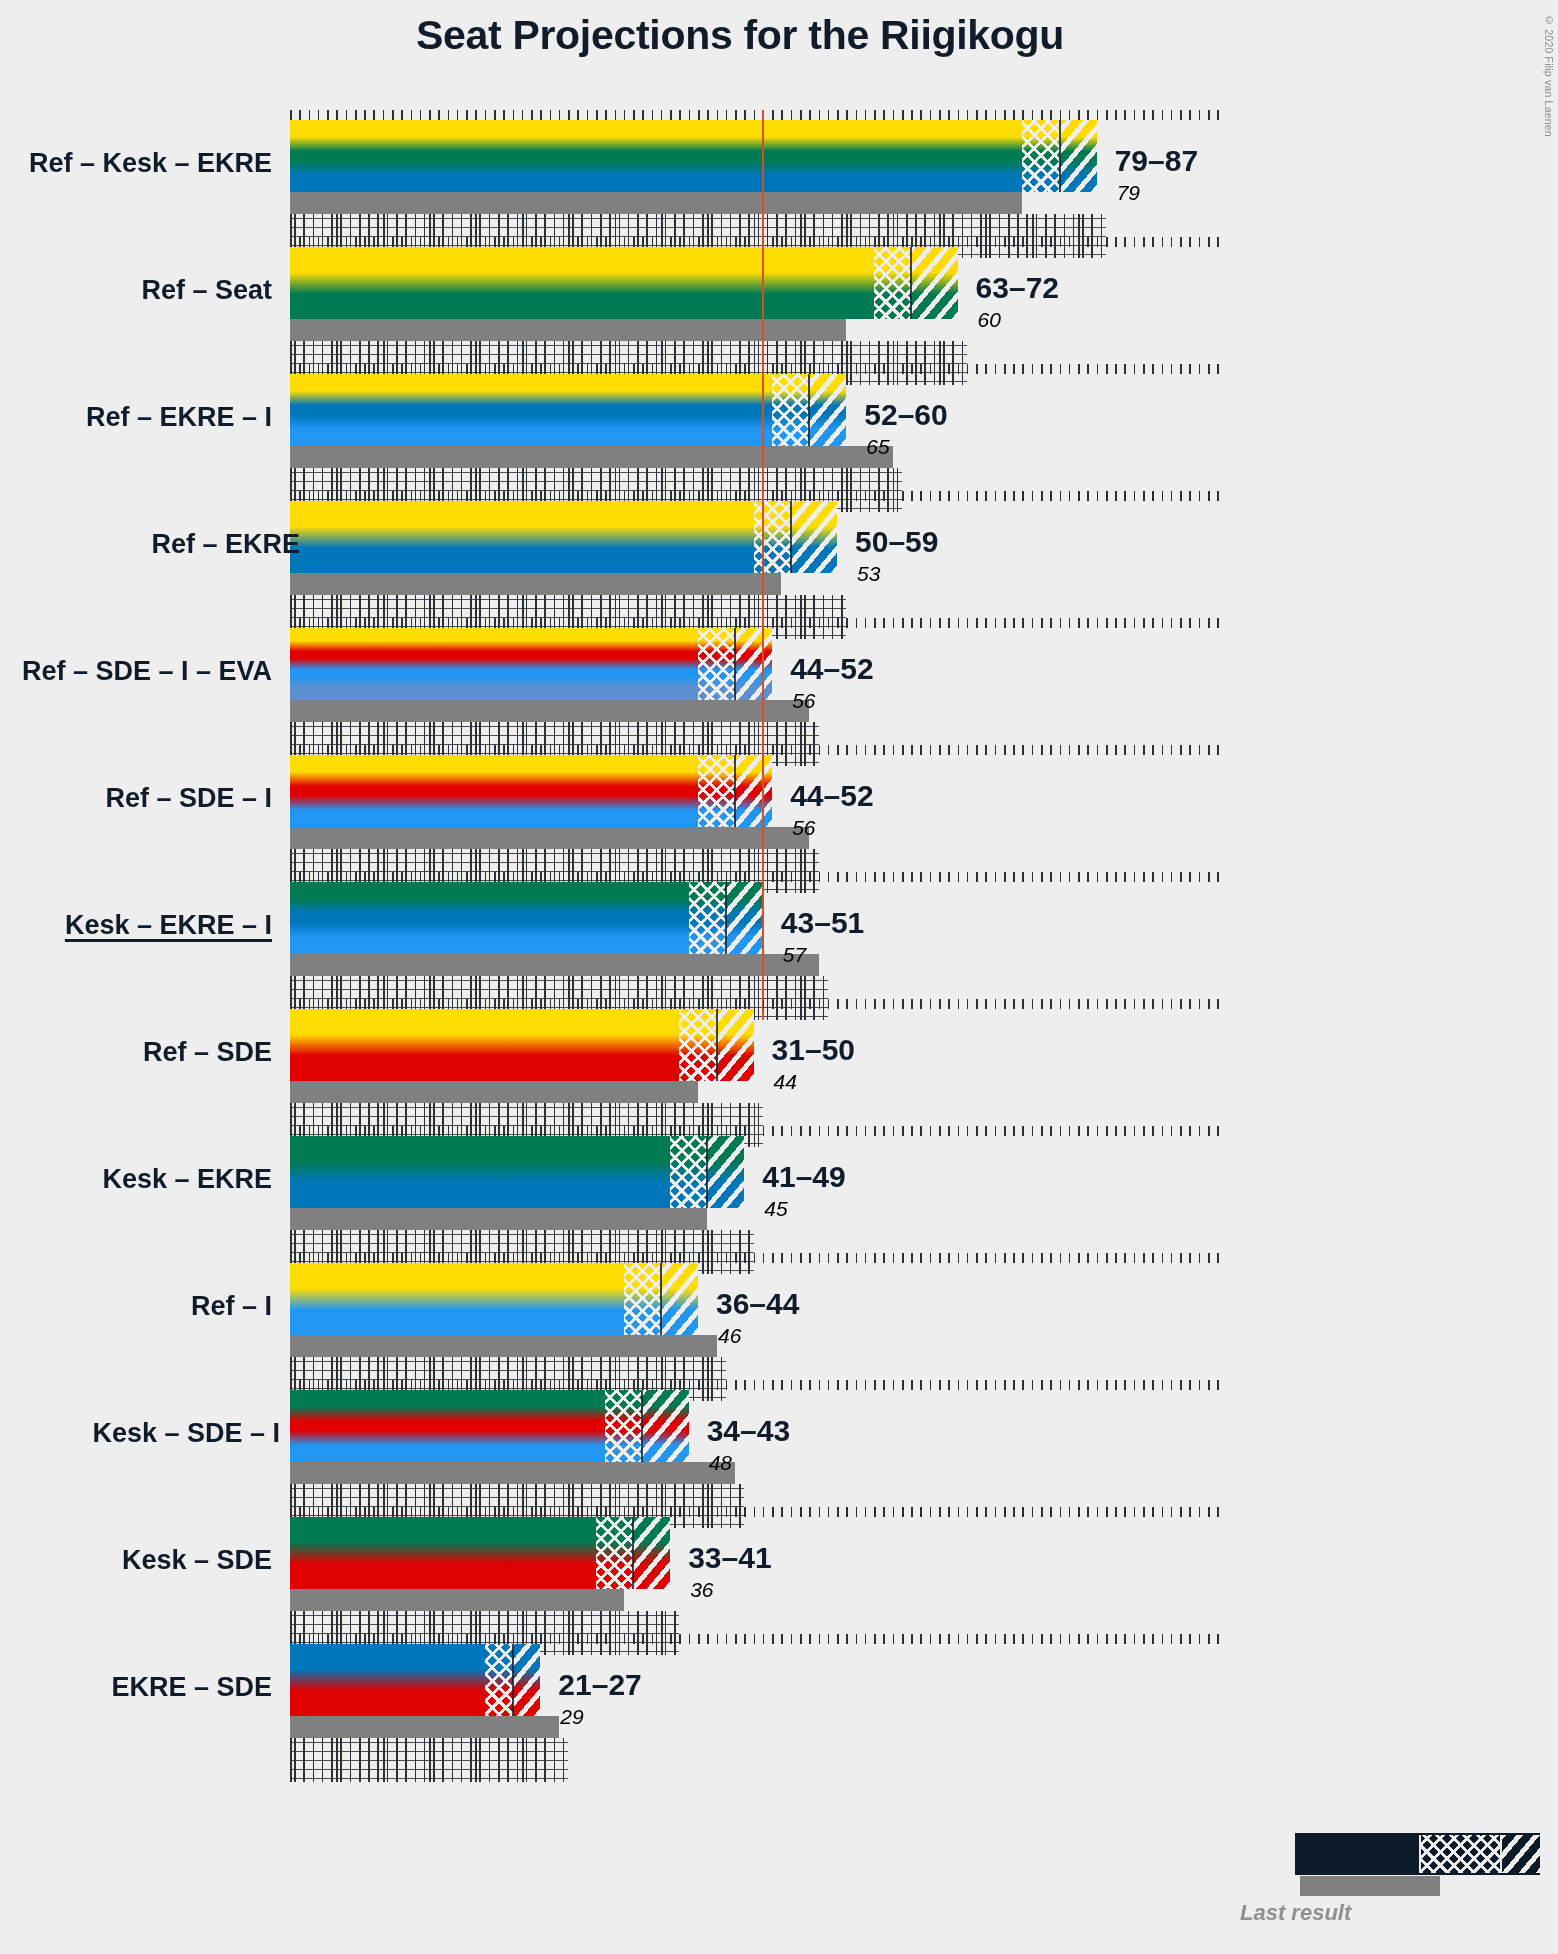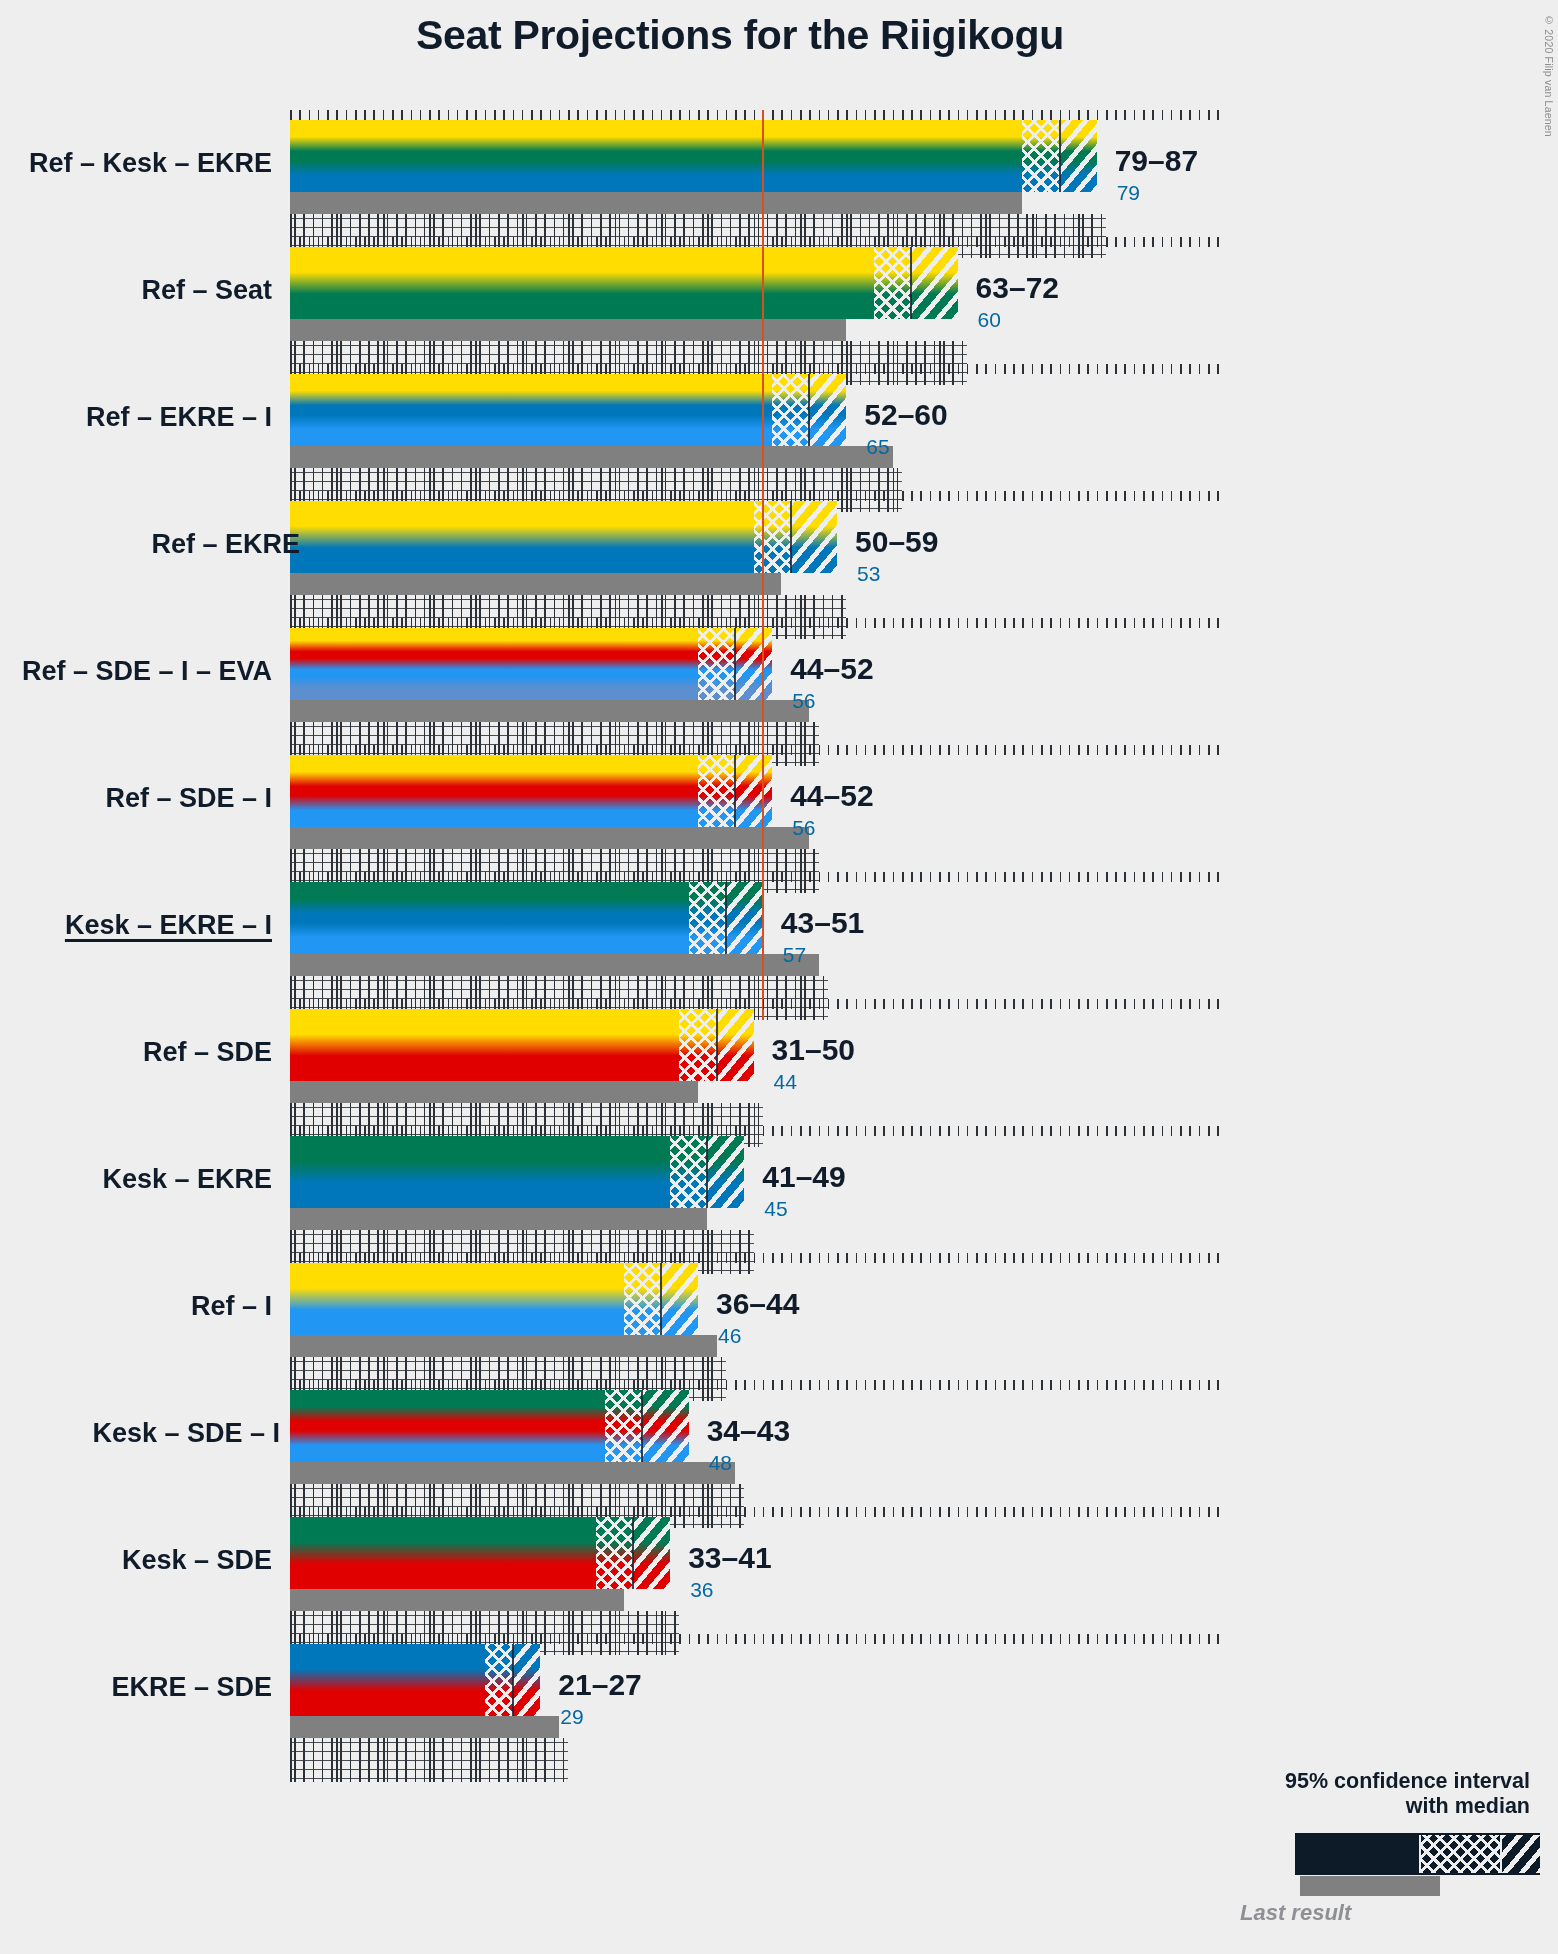--- a/index.html
+++ b/index.html
@@ -87,21 +87,21 @@
   }
   .medline{position:absolute;top:0;height:100%;width:2px;background:#1c2330;opacity:.85;}
 
   .valmain{
     position:absolute;
     font-size:30px;font-weight:bold;color:#111c2b;
     white-space:nowrap;line-height:1;
   }
   .valsub{
     position:absolute;
-    font-size:21px;color:#0369a1;
+    font-size:21px;font-style:italic;color:#000000;
     white-space:nowrap;line-height:1;
   }
 
   
   .lg-text{
     position:absolute;right:28px;
     font-size:21.5px;font-weight:bold;color:#111c2b;
     text-align:right;white-space:nowrap;line-height:1.18;
   }
   .lg-bar{
@@ -305,24 +305,20 @@
         <div class="barfill" style="background: linear-gradient(rgb(0, 119, 187) 15%, rgb(0, 119, 187) 35%, rgb(224, 0, 0) 65%, rgb(224, 0, 0) 85%);"></div>
         <div class="hatchX" style="left: 194.712px; width: 27.816px;"></div>
         <div class="hatchD" style="left: 222.528px; width: 27.816px;"></div>
         <div class="medline" style="left: 221.528px;"></div>
       </div>
       <div class="valmain" style="left: 558.344px; top: 1670px;">21–27</div>
       <div class="valsub" style="left: 560.344px; top: 1706px;">29</div>
       <div class="rowlabel" style="left: 0px; width: 272px; top: 1674px;">EKRE – SDE</div>
     </div>
 
-  <div class="lg-text" style="top:1769px;">
-    <div>95% confidence interval</div>
-    <div>with median</div>
-  </div>
   <div class="lg-bar" style="left:1295px;top:1833px;width:245px;height:42px;">
     <div class="lg-hx" style="left:122px;width:83px;"></div>
     <div class="lg-sep" style="left:122px;"></div>
     <div class="lg-hd" style="left:205px;width:40px;"></div>
     <div class="lg-sep" style="left:203px;"></div>
   </div>
   <div class="lg-last" style="left:1300px;top:1876px;width:140px;height:20px;"></div>
   <div class="lg-lastlbl" style="left:1240px;top:1900px;width:200px;">Last result</div>
 
 </div>

